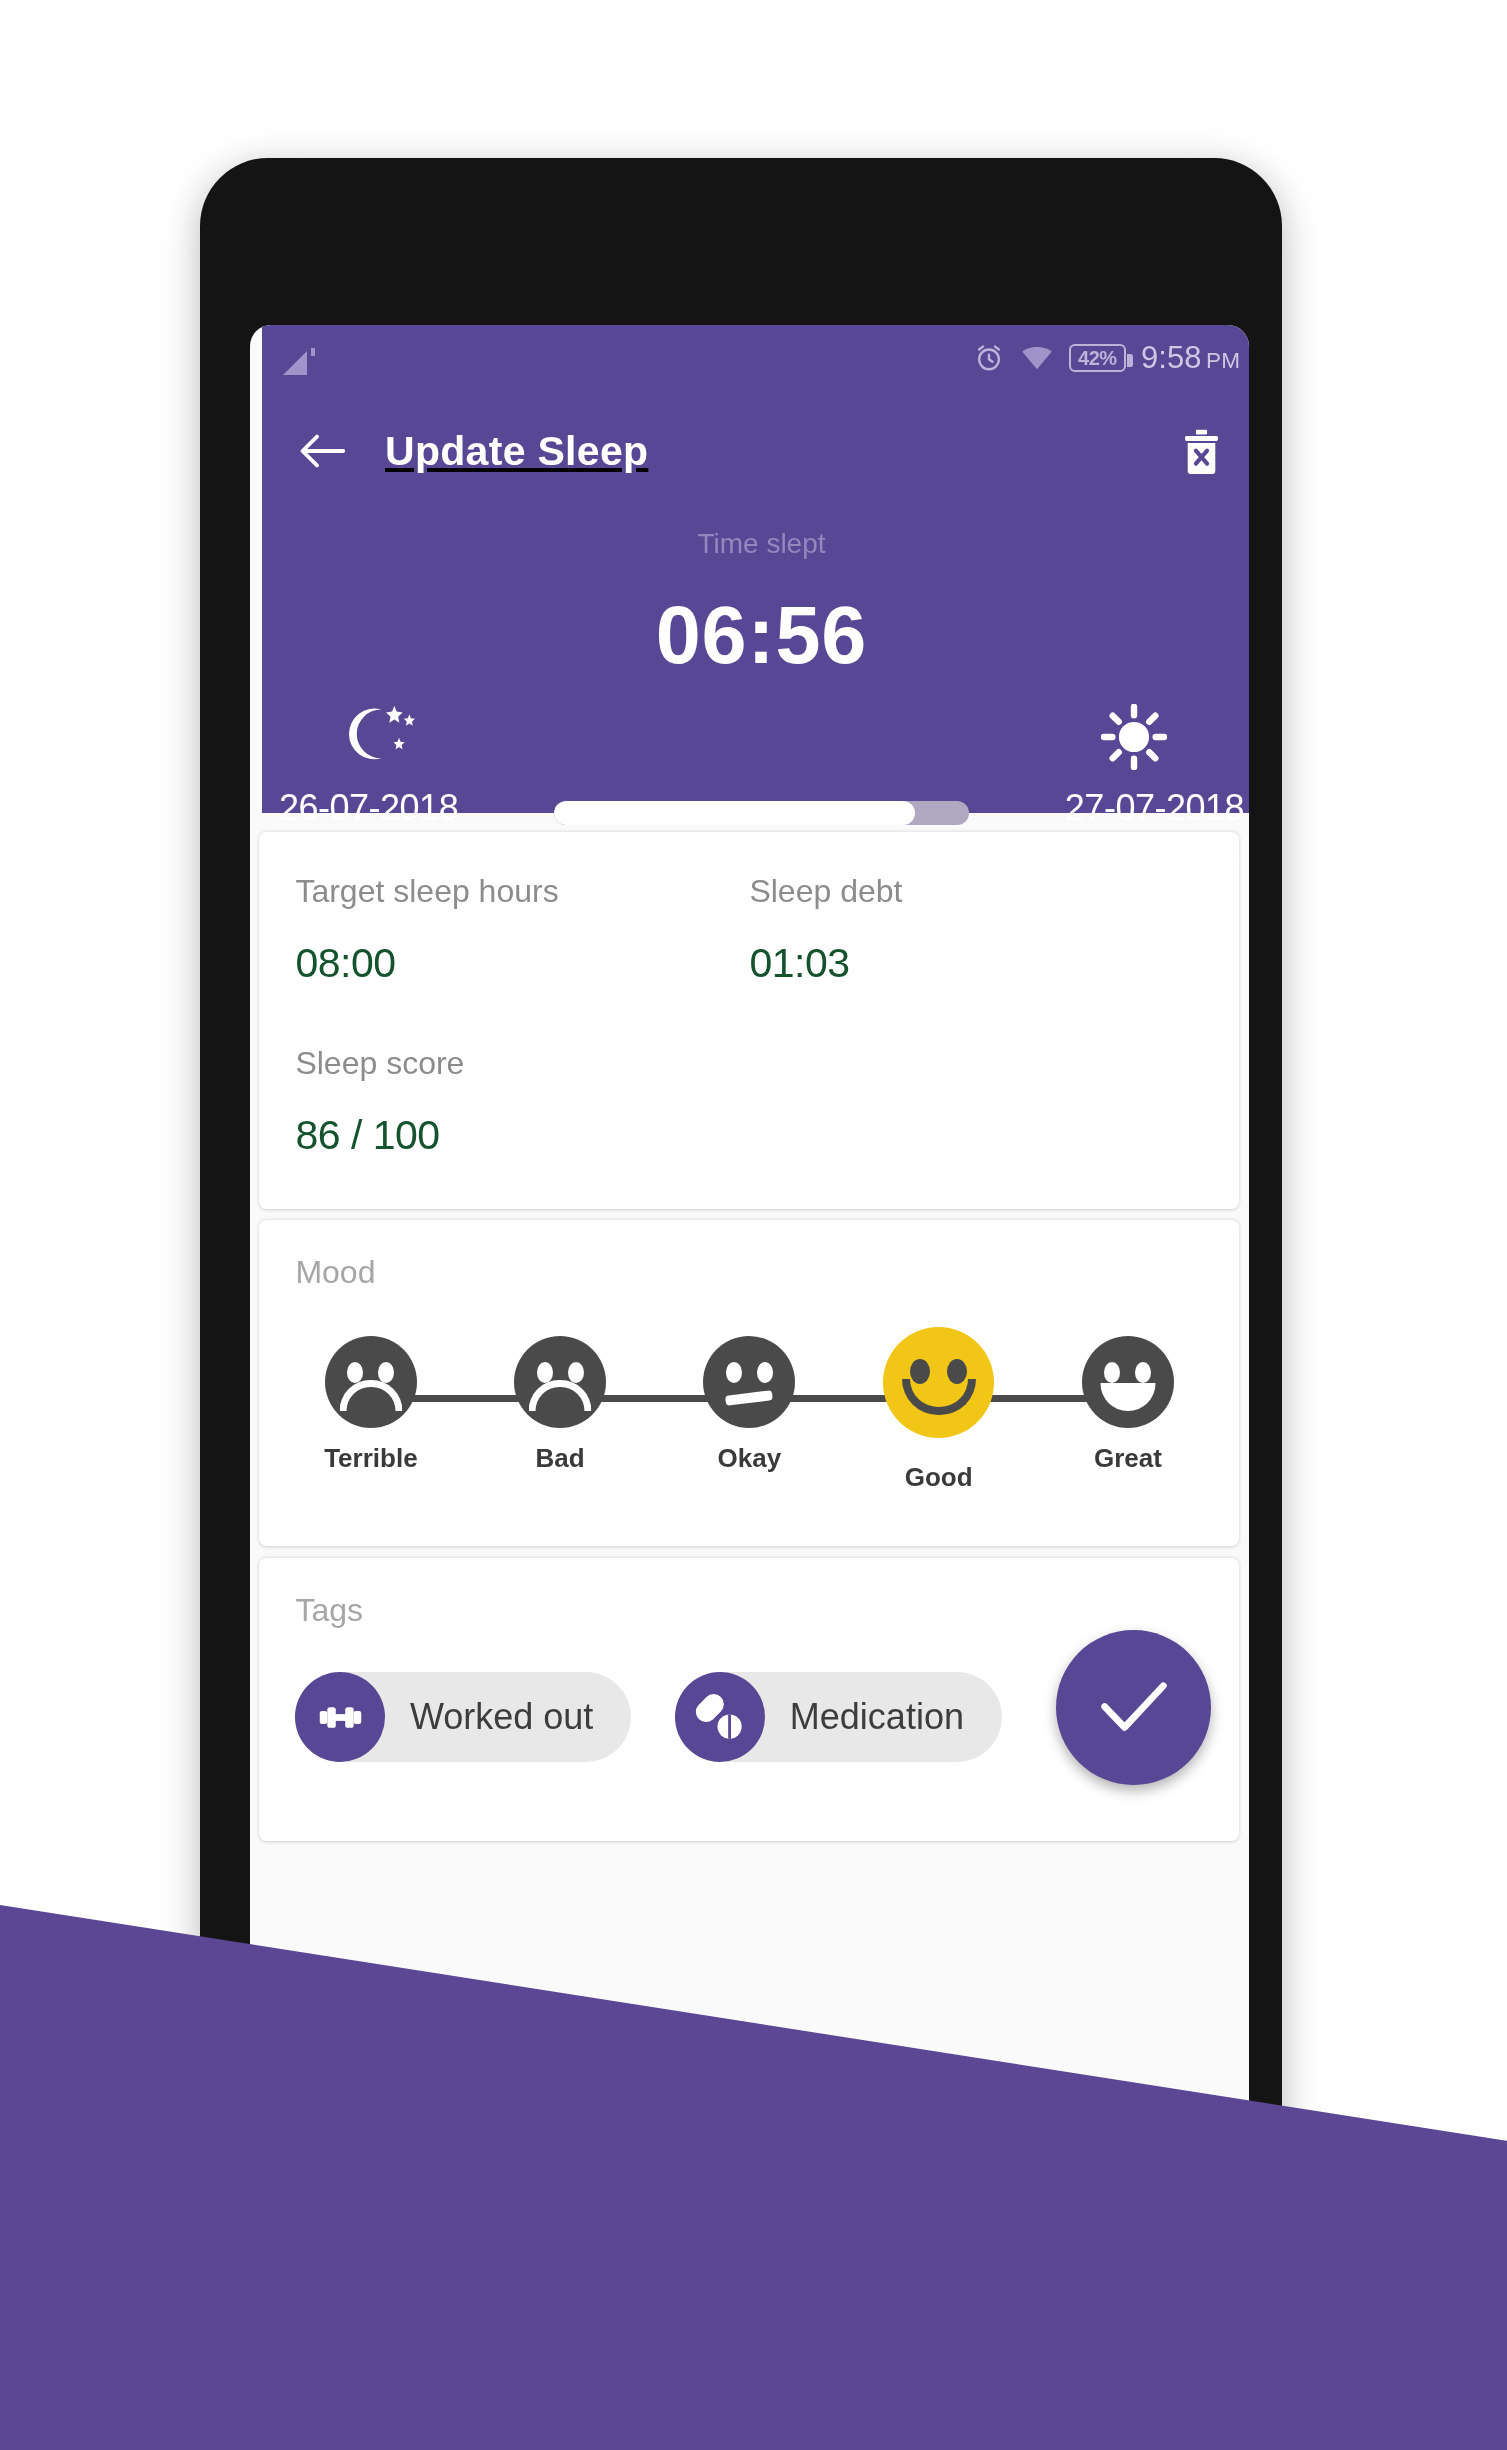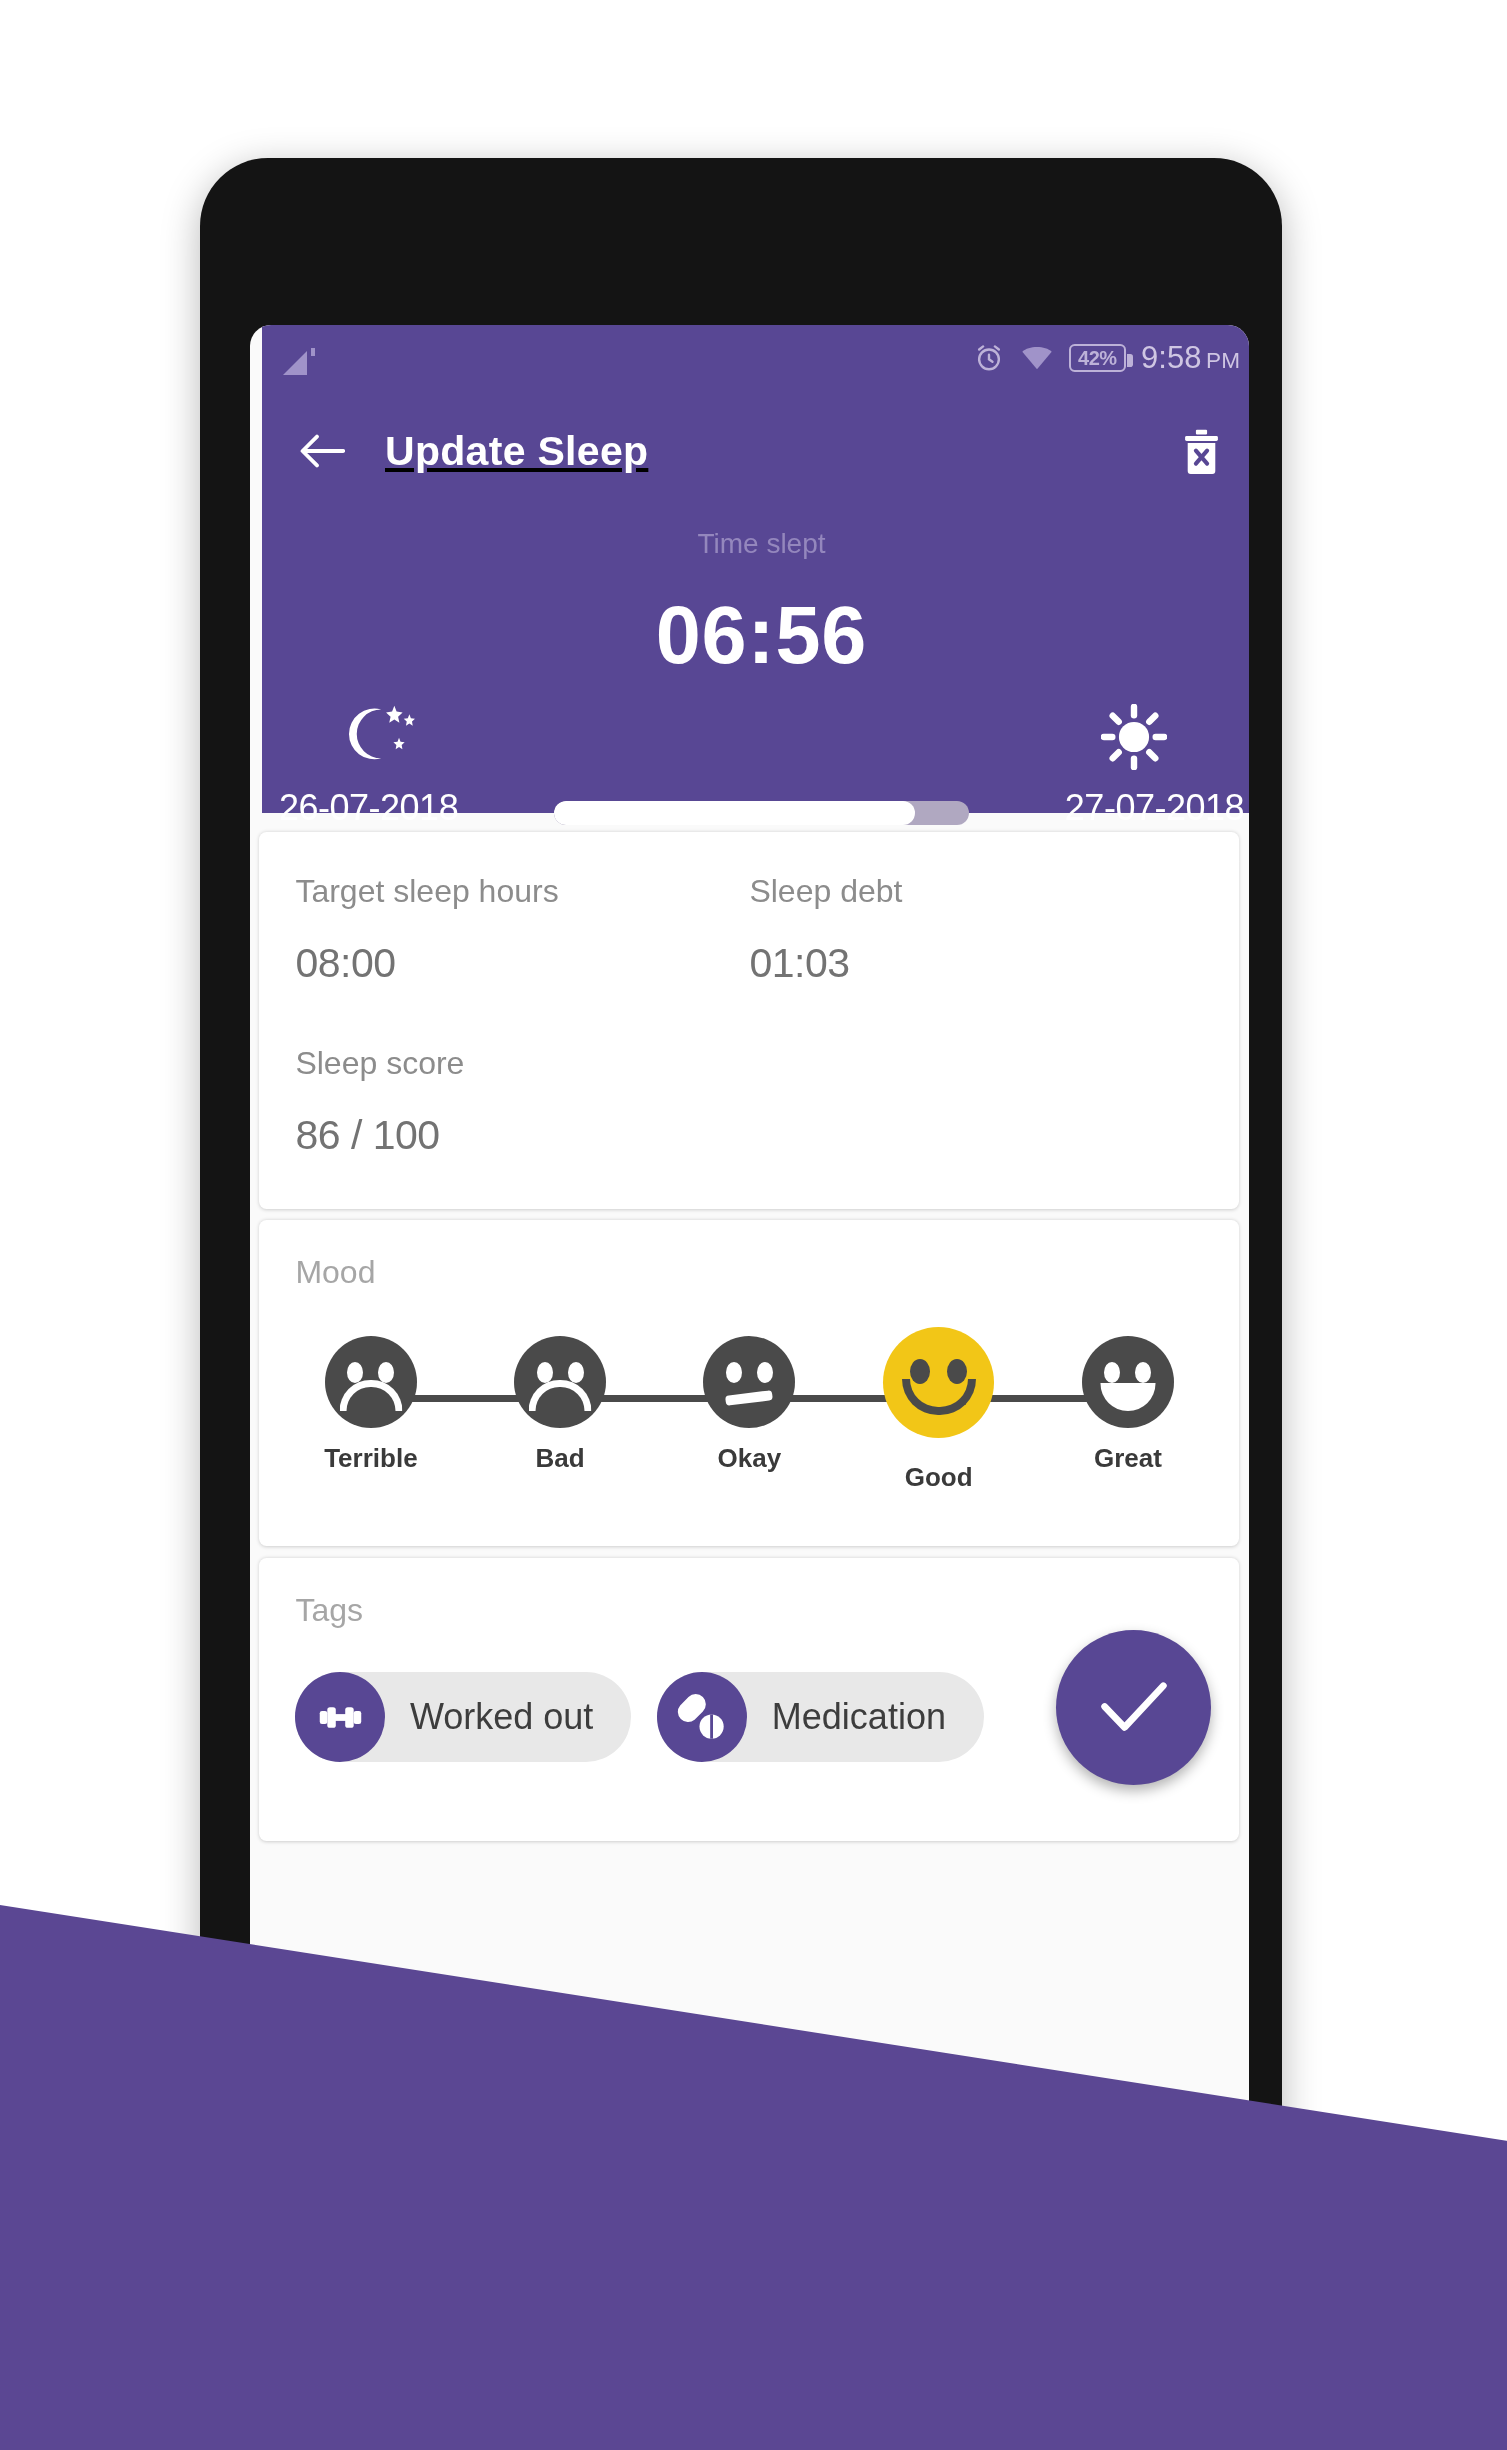--- a/index.html
+++ b/index.html
@@ -231,21 +231,21 @@
   .card-tags  { top: 1233px; height: 283px; padding: 34px 36px; }
 
   .stat-grid { display: flex; }
   .stat-cell { width: 471px; }
   .stat-label {
     color: #8c8c8c;
     font-size: 32px;
     margin-bottom: 30px;
   }
   .stat-value {
-    color: #737373;
+    color: #14532d;
     font-size: 41px;
     letter-spacing: -0.5px;
   }
   .stat-row-2 { margin-top: 58px; }
 
   .section-label {
     color: #a6a6a6;
     font-size: 32px;
   }
 
@@ -339,21 +339,21 @@
     margin-top: 15px;
     font-size: 26px;
     font-weight: bold;
     color: #3a3a3a;
   }
   .mood-item.selected .mood-label { margin-top: 24.5px; }
 
   
   .tags-row {
     display: flex;
-    gap: 26px;
+    gap: 44px;
     margin-top: 43px;
     align-items: center;
   }
   .tag-chip {
     display: flex;
     align-items: center;
     background: #e8e8e8;
     border-radius: 47px;
     height: 90px;
     padding-right: 38px;

